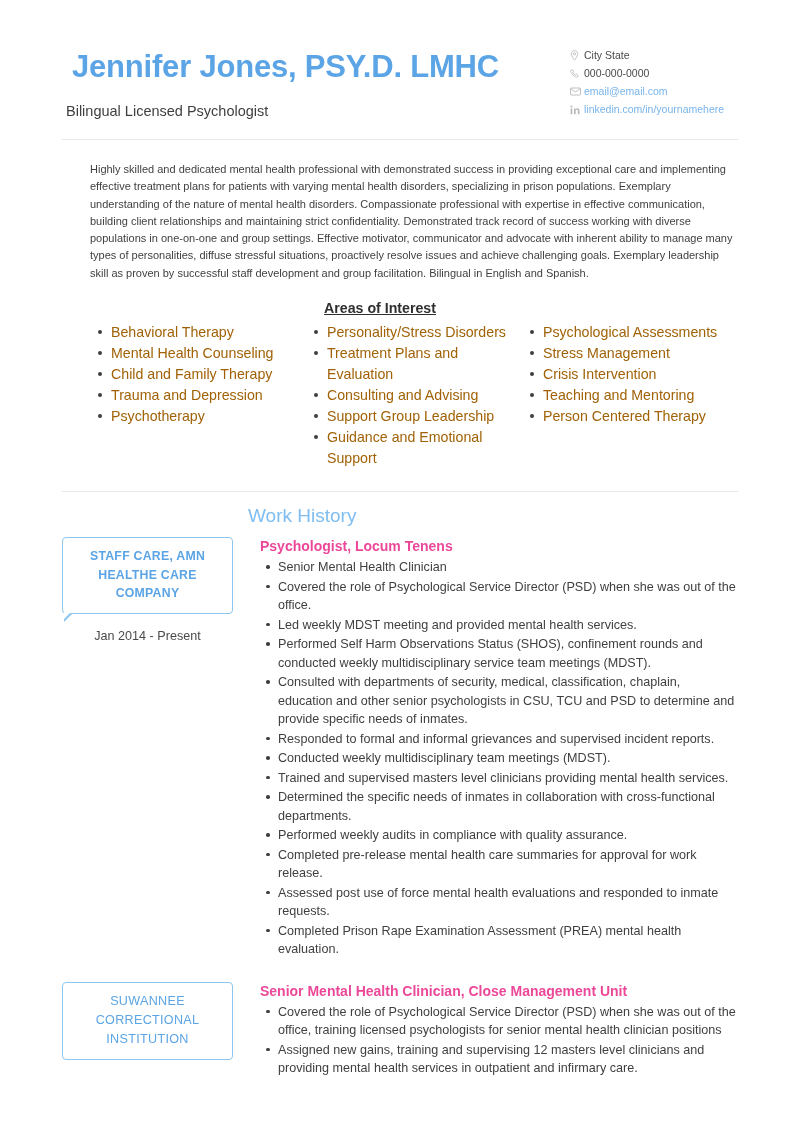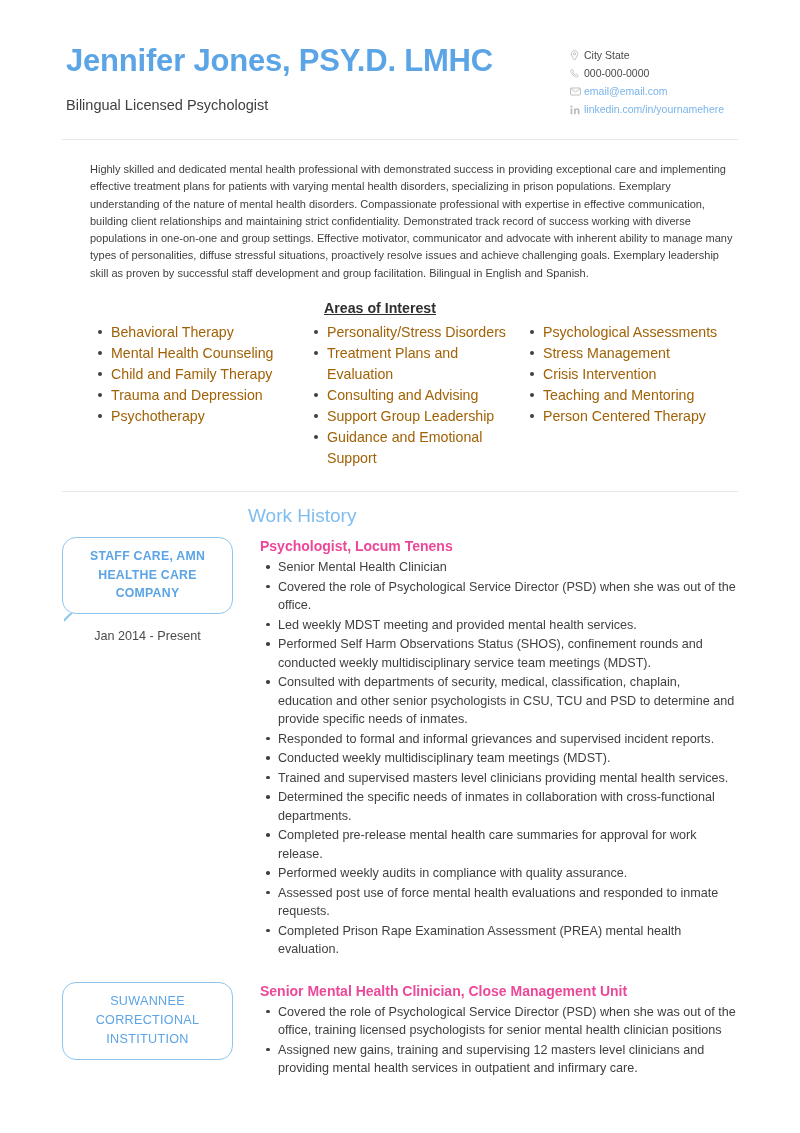--- a/index.html
+++ b/index.html
@@ -31,21 +31,21 @@
     justify-content: space-between;
     padding: 40px 62px 0 66px;
   }
   .header-left { padding-top: 4px; }
   .full-name {
     font-size: 31px;
     font-weight: bold;
     color: #5ba4e5;
     letter-spacing: -0.2px;
     line-height: 1.1;
-    margin: 0;
+    margin: 6px;
     white-space: nowrap;
   }
   .job-title {
     font-size: 14.5px;
     color: #3f3f3f;
     margin-top: 19px;
     line-height: 1.2;
   }
 
   .contact-block {
@@ -146,21 +146,21 @@
     margin-top: 9px;
   }
   .job-left {
     width: 186px;
     min-width: 186px;
     padding-right: 0px;
   }
   .company-box {
     position: relative;
     border: 1.3px solid #8ec6f0;
-    border-radius: 14px;
+    border-radius: 4px;
     padding: 9px 6px 10px 6px;
     text-align: center;
     color: #5ba4e5;
     font-size: 12.3px;
     font-weight: bold;
     line-height: 1.52;
     letter-spacing: 0.25px;
     background: #fff;
     width: 171px;
   }
@@ -339,22 +339,22 @@
       <ul>
         <li>Senior Mental Health Clinician</li>
         <li>Covered the role of Psychological Service Director (PSD) when she was out of the office.</li>
         <li>Led weekly MDST meeting and provided mental health services.</li>
         <li>Performed Self Harm Observations Status (SHOS), confinement rounds and conducted weekly multidisciplinary service team meetings (MDST).</li>
         <li>Consulted with departments of security, medical, classification, chaplain, education and other senior psychologists in CSU, TCU and PSD to determine and provide specific needs of inmates.</li>
         <li>Responded to formal and informal grievances and supervised incident reports.</li>
         <li>Conducted weekly multidisciplinary team meetings (MDST).</li>
         <li>Trained and supervised masters level clinicians providing mental health services.</li>
         <li>Determined the specific needs of inmates in collaboration with cross-functional departments.</li>
+        <li>Performed weekly audits in compliance with quality assurance.</li>
         <li>Completed pre-release mental health care summaries for approval for work release.</li>
-        <li>Performed weekly audits in compliance with quality assurance.</li>
         <li>Assessed post use of force mental health evaluations and responded to inmate requests.</li>
         <li>Completed Prison Rape Examination Assessment (PREA) mental health evaluation.</li>
       </ul>
     </div>
   </div>
 
   <div class="job job-2">
     <div class="job-left">
       <div class="company-box thin">
         <span>SUWANNEE CORRECTIONAL INSTITUTION</span>

